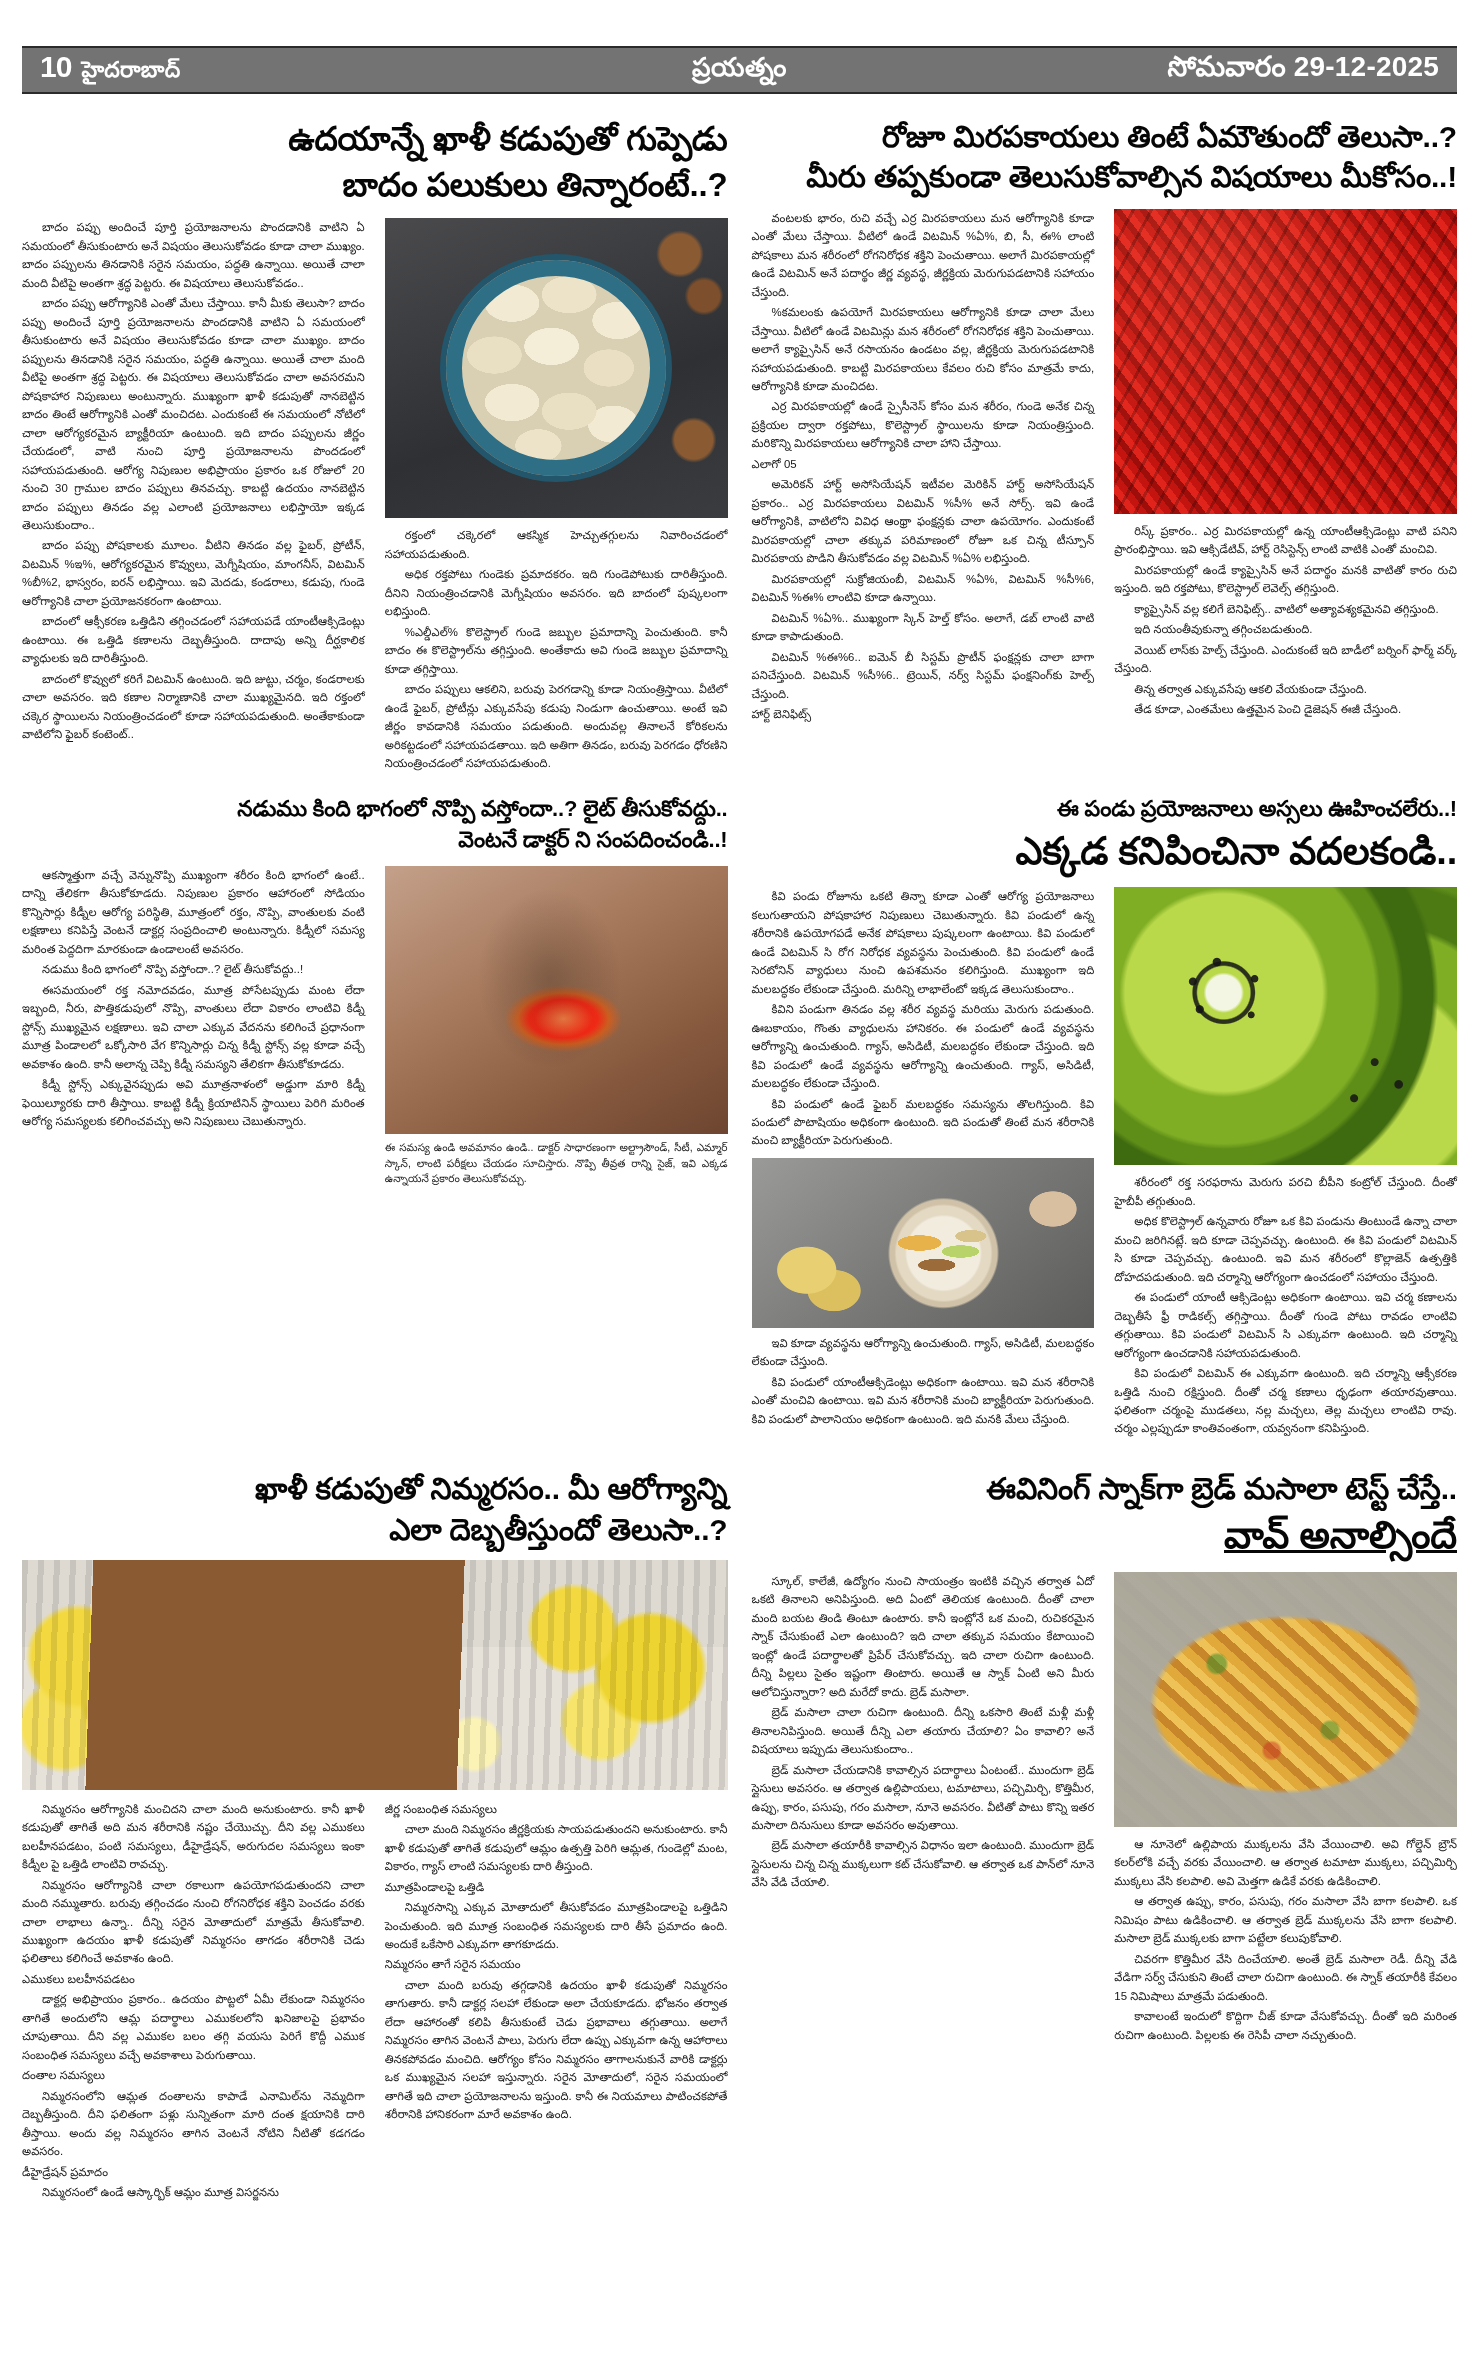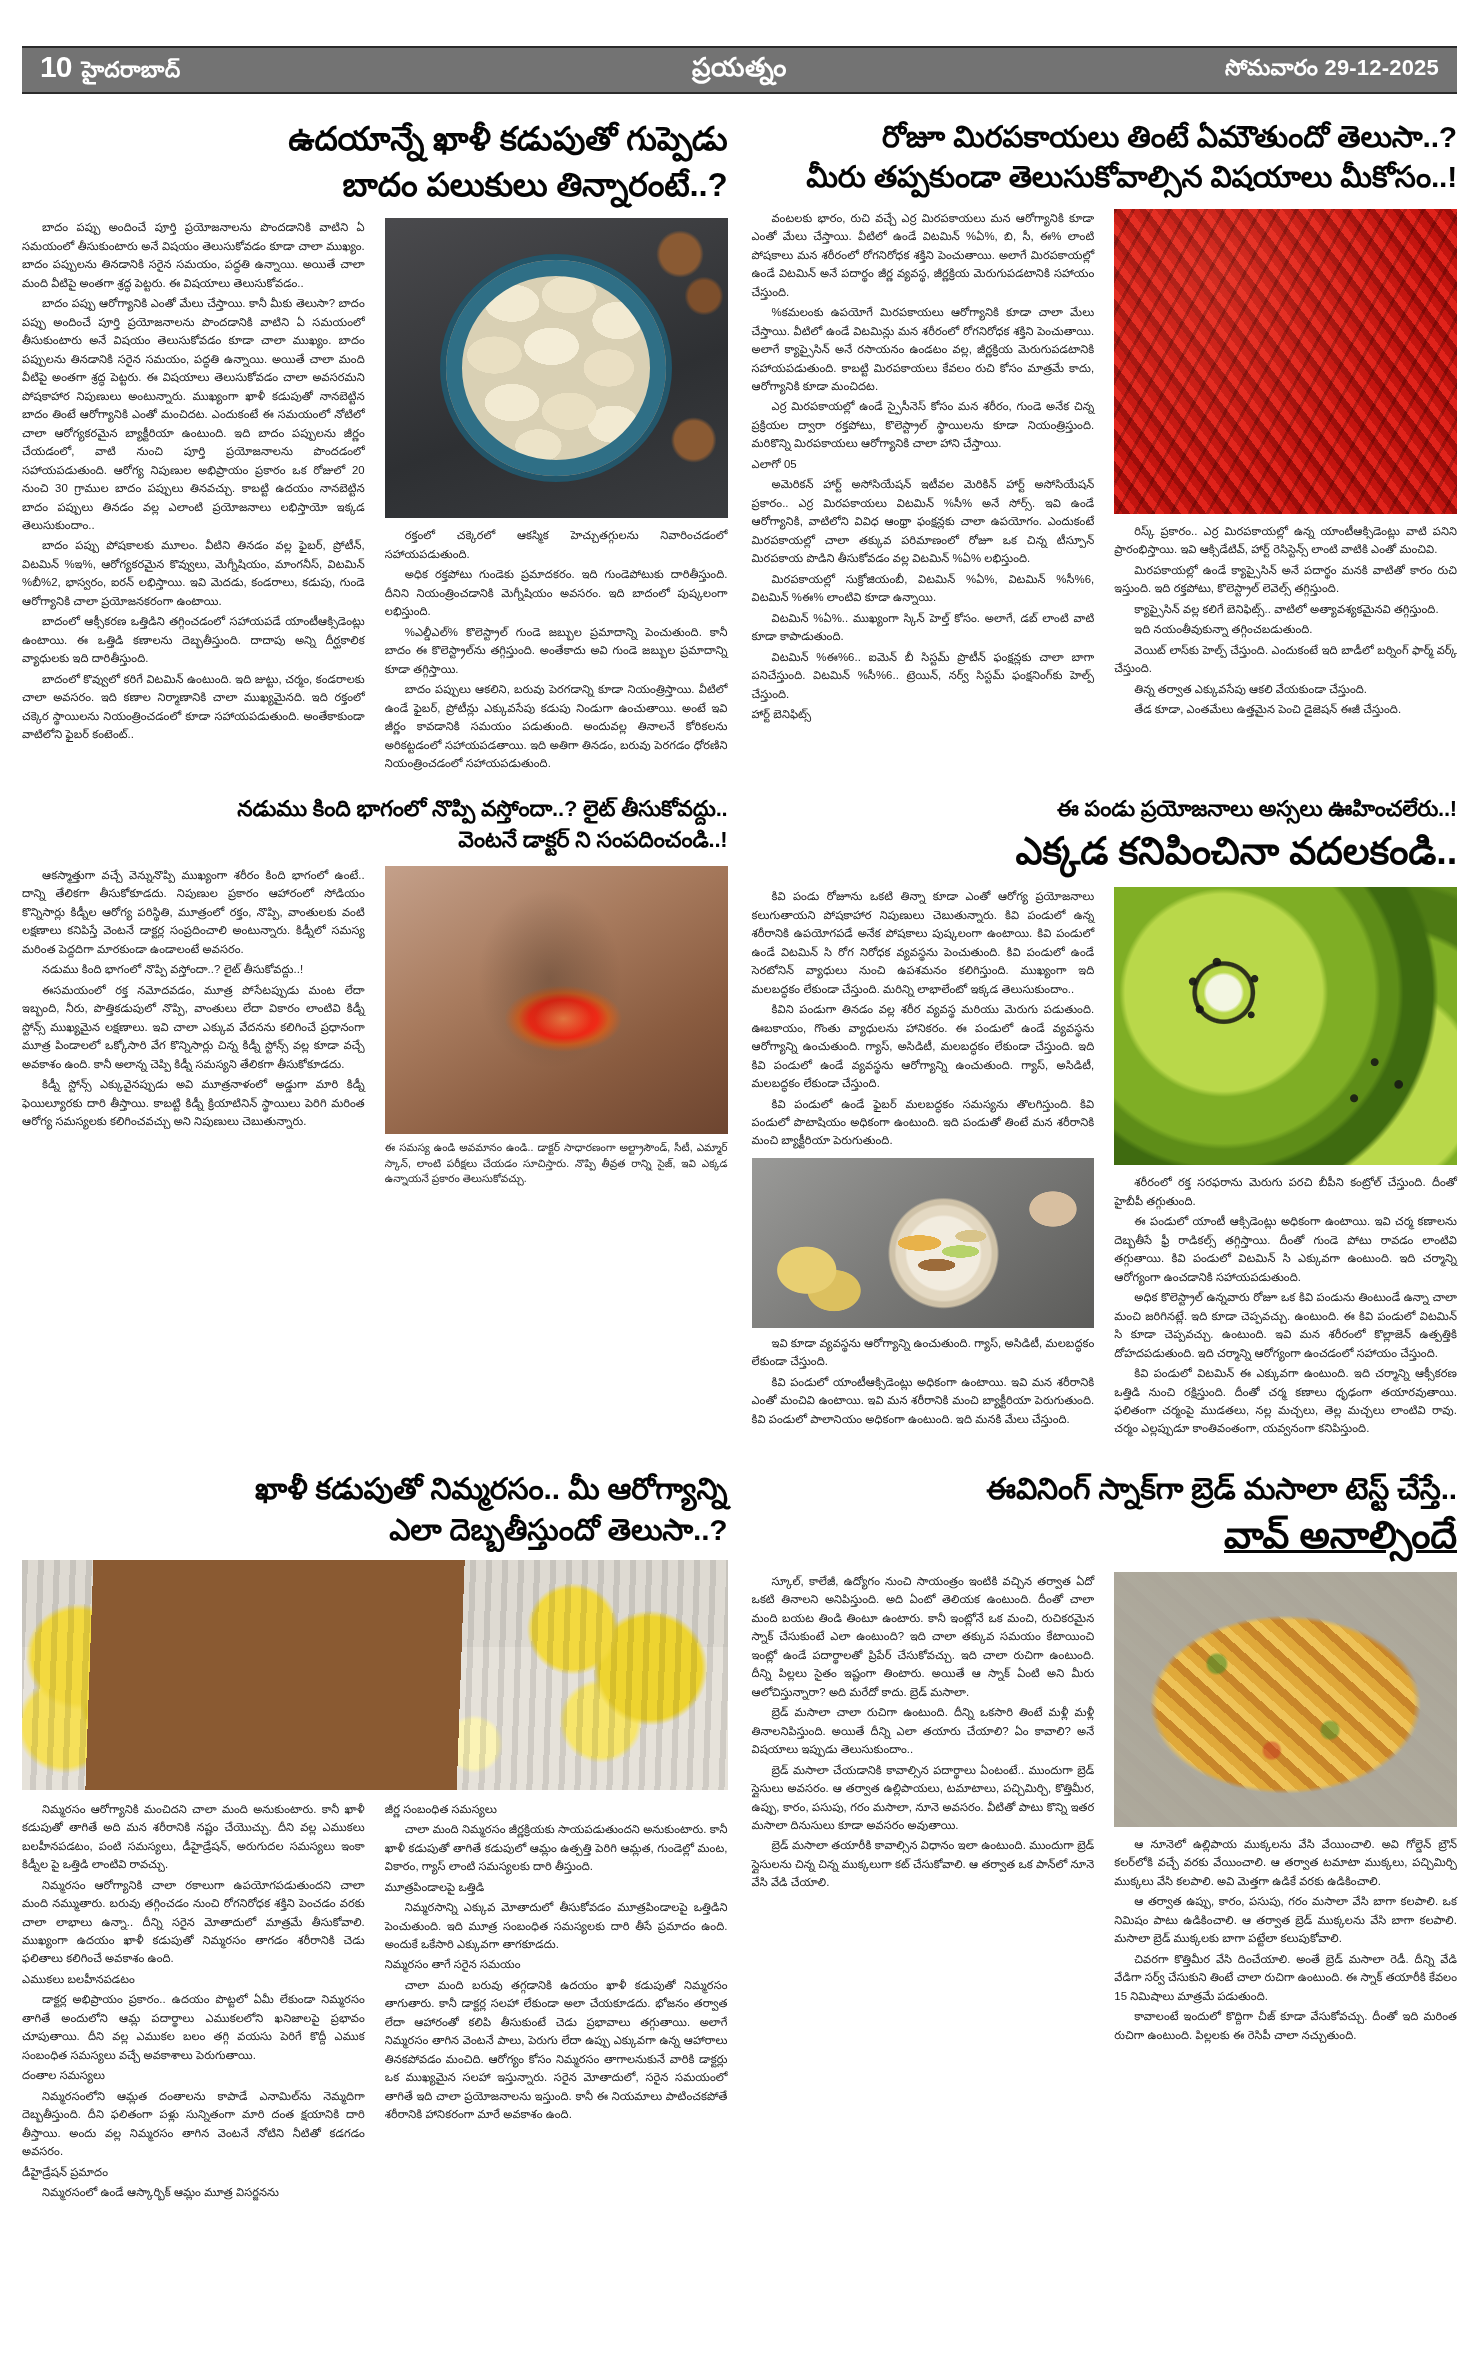--- a/index.html
+++ b/index.html
@@ -55,21 +55,21 @@
   }
   .mast-title {
     font-size: 26px;
     font-weight: bold;
     letter-spacing: 0.5px;
     position: absolute;
     left: 50%;
     transform: translateX(-50%);
   }
   .mast-date {
-    font-size: 22px;
+    font-size: 28px;
     font-weight: bold;
     letter-spacing: 0.2px;
   }
 
   
   .headline {
     text-align: right;
     font-weight: bold;
     color: #060606;
     line-height: 1.28;
@@ -348,22 +348,22 @@
           <div class="photo ph-bowl" style="height:170px;margin:8px 0 6px;"></div>
           <div class="body-text">
             <p>ఇవి కూడా వ్యవస్థను ఆరోగ్యాన్ని ఉంచుతుంది. గ్యాస్, అసిడిటీ, మలబద్ధకం లేకుండా చేస్తుంది.</p>
             <p>కివి పండులో యాంటీఆక్సిడెంట్లు అధికంగా ఉంటాయి. ఇవి మన శరీరానికి ఎంతో మంచివి ఉంటాయి. ఇవి మన శరీరానికి మంచి బ్యాక్టీరియా పెరుగుతుంది. కివి పండులో పాలానియం అధికంగా ఉంటుంది. ఇది మనకి మేలు చేస్తుంది.</p>
           </div>
         </div>
         <div>
           <div class="photo ph-kiwi" style="height:278px;margin-bottom:8px;"></div>
           <div class="body-text">
             <p>శరీరంలో రక్త సరఫరాను మెరుగు పరచి బీపీని కంట్రోల్ చేస్తుంది. దీంతో హైబీపీ తగ్గుతుంది.</p>
+            <p>అధిక కొలెస్ట్రాల్ ఉన్నవారు రోజూ ఒక కివి పండును తింటుండే ఉన్నా చాలా మంచి జరిగినట్లే. ఇది కూడా చెప్పవచ్చు. ఉంటుంది. ఈ కివి పండులో విటమిన్ సి కూడా చెప్పవచ్చు. ఉంటుంది. ఇవి మన శరీరంలో కొల్లాజెన్ ఉత్పత్తికి దోహదపడుతుంది. ఇది చర్మాన్ని ఆరోగ్యంగా ఉంచడంలో సహాయం చేస్తుంది.</p>
             <p>ఈ పండులో యాంటీ ఆక్సిడెంట్లు అధికంగా ఉంటాయి. ఇవి చర్మ కణాలను దెబ్బతీసే ఫ్రీ రాడికల్స్ తగ్గిస్తాయి. దీంతో గుండె పోటు రావడం లాంటివి తగ్గుతాయి. కివి పండులో విటమిన్ సి ఎక్కువగా ఉంటుంది. ఇది చర్మాన్ని ఆరోగ్యంగా ఉంచడానికి సహాయపడుతుంది.</p>
-            <p>అధిక కొలెస్ట్రాల్ ఉన్నవారు రోజూ ఒక కివి పండును తింటుండే ఉన్నా చాలా మంచి జరిగినట్లే. ఇది కూడా చెప్పవచ్చు. ఉంటుంది. ఈ కివి పండులో విటమిన్ సి కూడా చెప్పవచ్చు. ఉంటుంది. ఇవి మన శరీరంలో కొల్లాజెన్ ఉత్పత్తికి దోహదపడుతుంది. ఇది చర్మాన్ని ఆరోగ్యంగా ఉంచడంలో సహాయం చేస్తుంది.</p>
             <p>కివి పండులో విటమిన్ ఈ ఎక్కువగా ఉంటుంది. ఇది చర్మాన్ని ఆక్సీకరణ ఒత్తిడి నుంచి రక్షిస్తుంది. దీంతో చర్మ కణాలు ధృఢంగా తయారవుతాయి. ఫలితంగా చర్మంపై ముడతలు, నల్ల మచ్చలు, తెల్ల మచ్చలు లాంటివి రావు. చర్మం ఎల్లప్పుడూ కాంతివంతంగా, యవ్వనంగా కనిపిస్తుంది.</p>
           </div>
         </div>
       </div>
     </div>
   </div>
 
   <div class="twopane" style="margin-top:12px;">
 
     <div class="pane-l">

